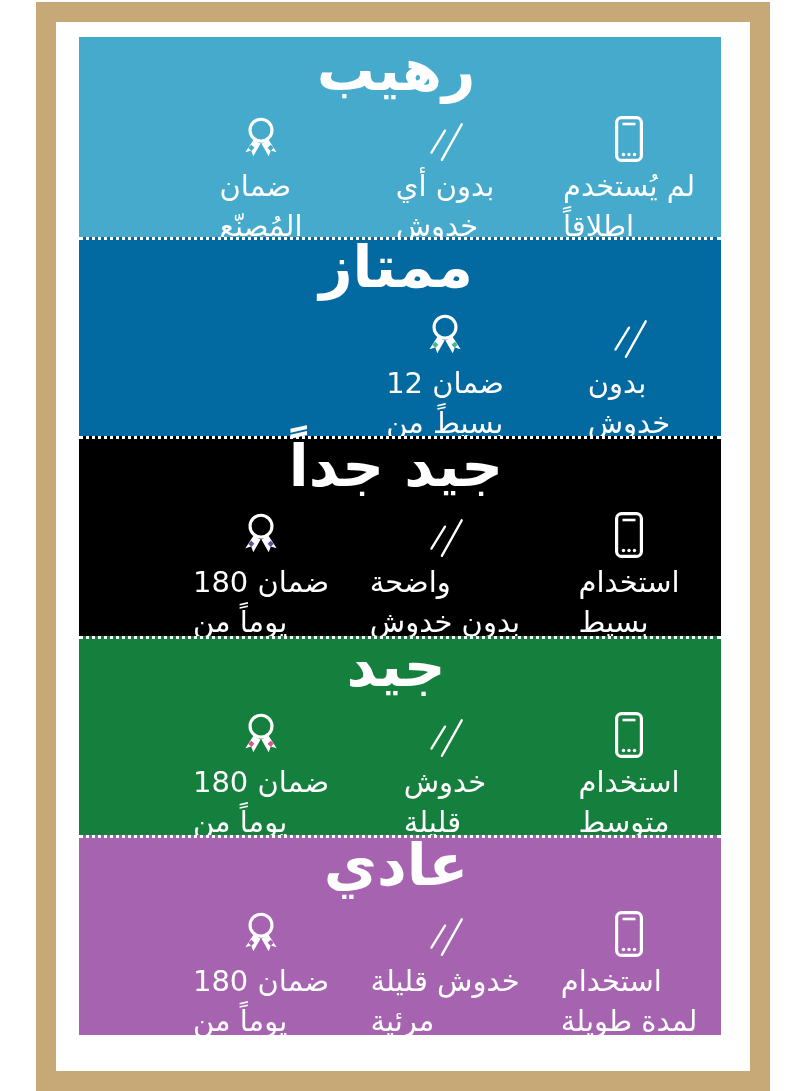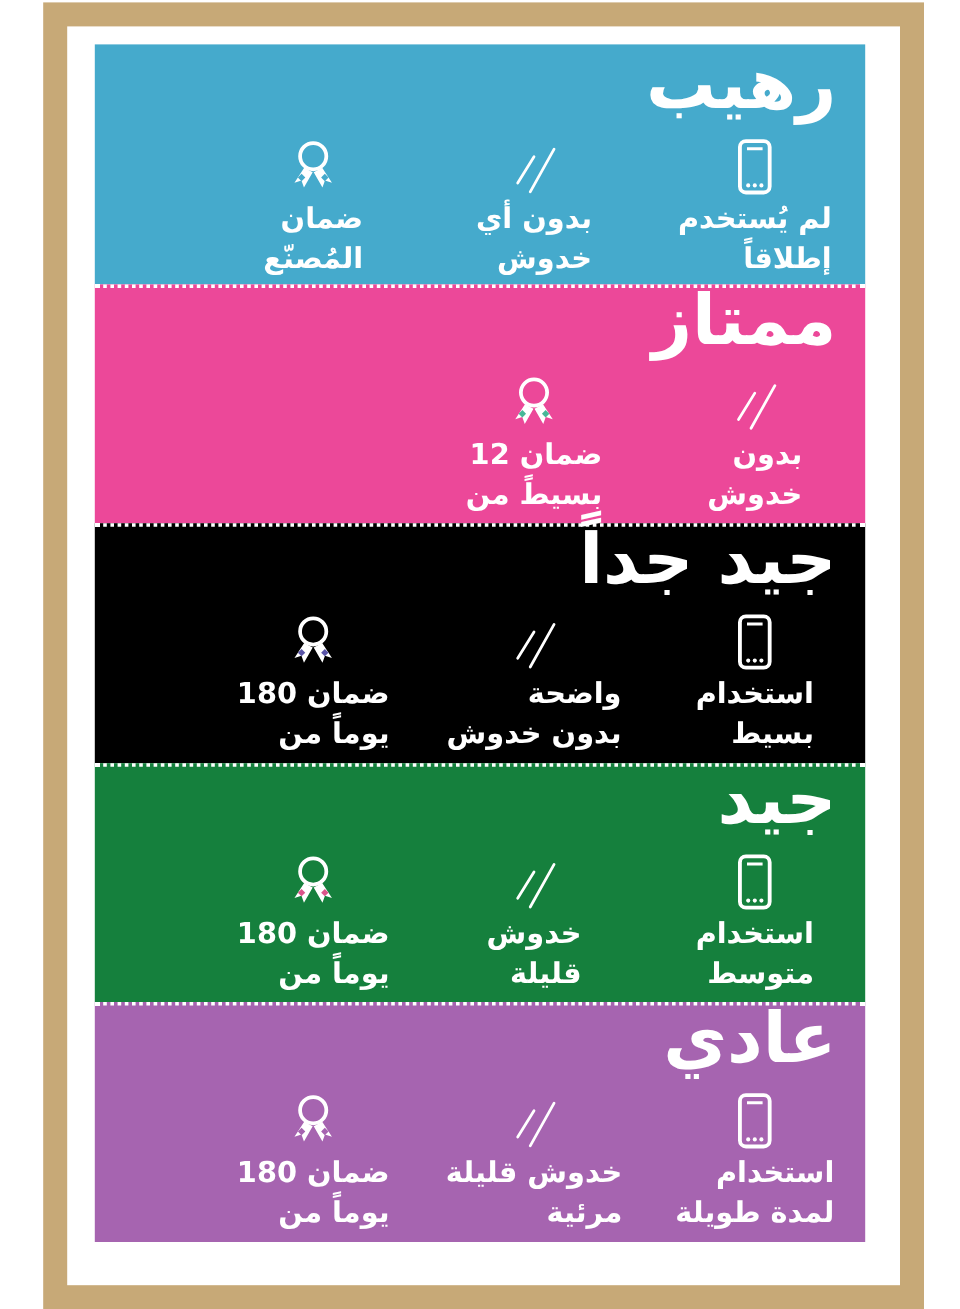--- a/index.html
+++ b/index.html
@@ -14,32 +14,32 @@
   }
   .content{
     position:absolute;left:79px;top:43px;width:642px;direction:rtl;
   }
   .band{
     box-sizing:border-box;height:199.6px;position:relative;
     color:#ffffff;overflow:visible;
   }
   .band + .band{border-top:3px dotted #ffffff;}
   .grade-title{
-    margin:-6px 16px 0;padding:0 8px 0 0;
+    margin:-6px 0 0;padding:0 8px 0 0;
     font-size:58px;font-weight:bold;line-height:1.15;
-    text-align:right;min-height:74px;letter-spacing:0;
+    text-align:center;min-height:74px;letter-spacing:0;
   }
   .row{
     display:grid;grid-template-columns:repeat(3,1fr);
     padding-left:90px;align-items:start;
   }
   .col{display:flex;flex-direction:column;align-items:center;}
   .iconbox{height:52px;display:flex;align-items:flex-end;justify-content:center;}
   .label{
-    font-size:24px;font-weight:bold;line-height:1.38;text-align:right;
+    font-size:29px;font-weight:normal;line-height:1.38;text-align:left;
     margin-top:3px;white-space:nowrap;
   }
   svg.icon{display:block;}
   .defs{position:absolute;width:0;height:0;overflow:hidden;}
 </style>
 </head>
 <body>
 
 <svg class="defs" aria-hidden="true">
   <defs>
@@ -100,21 +100,21 @@
             </svg>
           </span>
         <div class="label">
           <div>ضمان</div>
           <div>المُصنّع</div>
         </div>
       </div>
     </div>
   </section>
 
-  <section class="band" style="background: #ec4899; --band: #47b798;">
+  <section class="band" style="background: #0369a1; --band: #47b798;">
     <h1 class="grade-title">ممتاز</h1>
     <div class="row">
       <div class="col">
         <span class="iconbox">
             <svg class="icon" width="46" height="46">
               <use href="#i-scratch"></use>
             </svg>
           </span>
         <div class="label">
           <div>بدون</div>

